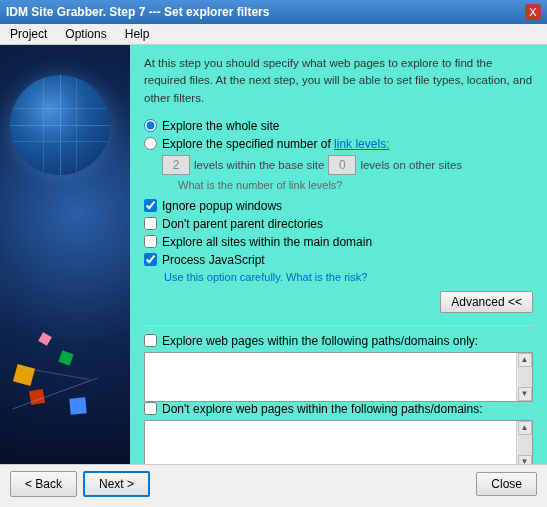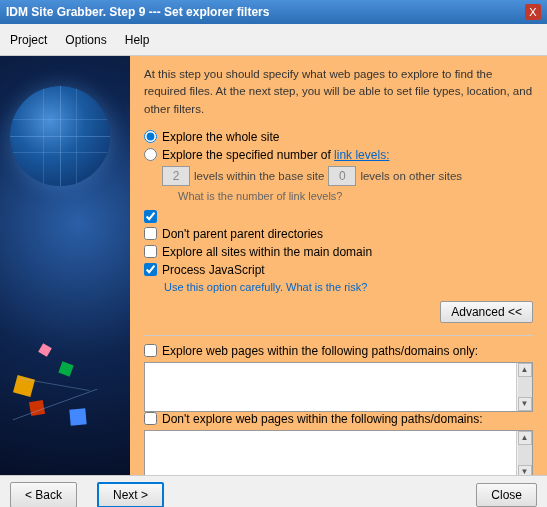--- a/index.html
+++ b/index.html
@@ -40,21 +40,21 @@
       border-radius: 2px;
     }
 
     
     .menu-bar {
       background: #f0f0f0;
       border-bottom: 1px solid #ccc;
       padding: 2px 6px;
       display: flex;
       gap: 10px;
-      height: 32px;
+      height: 21px;
       align-items: center;
     }
     .menu-item {
       font-size: 12px;
       cursor: pointer;
       padding: 1px 4px;
     }
 
     
     .left-panel {
@@ -82,21 +82,21 @@
       background: radial-gradient(circle at 40% 35%, #4a90d9 0%, #1a5aa0 40%, #0a2a60 100%);
       box-shadow: 0 0 20px rgba(100,180,255,0.3);
     }
 
     
     .right-panel {
       flex: 1;
       padding: 10px 14px;
       display: flex;
       flex-direction: column;
-      background: #fdba74;
+      background: #5eead4;
       overflow-y: auto;
     }
 
     .description-text {
       font-size: 11.5px;
       color: #333;
       margin-bottom: 12px;
       line-height: 1.5;
     }
     .radio-option {
@@ -246,21 +246,21 @@
     .bottom-buttons {
       display: flex;
       justify-content: space-between;
       align-items: center;
       padding: 6px 10px;
       background: #f0f0f0;
       border-top: 1px solid #ccc;
     }
     .btn-group-left {
       display: flex;
-      gap: 20px;
+      gap: 6px;
     }
     .btn {
       background: linear-gradient(to bottom, #f8f8f8, #e0e0e0);
       border: 1px solid #999;
       padding: 4px 14px;
       font-size: 12px;
       cursor: pointer;
       border-radius: 2px;
       min-width: 60px;
     }
@@ -271,21 +271,21 @@
       font-size: 12px;
       cursor: pointer;
       border-radius: 2px;
       min-width: 60px;
     }
   </style>
 </head>
 <body>
 
 <div class="title-bar">
-  <span class="title-bar-text">IDM Site Grabber. Step 9 --- Set explorer filters</span>
+  <span class="title-bar-text">IDM Site Grabber. Step 7 --- Set explorer filters</span>
   <button class="title-bar-close">X</button>
 </div>
 
 <div class="menu-bar">
   <span class="menu-item">Project</span>
   <span class="menu-item">Options</span>
   <span class="menu-item">Help</span>
 </div>
 
 <div style="display:flex; flex-direction:row; height: calc(507px - 24px - 22px - 42px); background: white;">
@@ -336,20 +336,21 @@
       <input type="text" class="link-levels-input" value="0" disabled="" style="">
       <span class="link-levels-label">levels on other sites</span>
     </div>
 
     <div class="what-is-link">
       <span>What is the number of link levels?</span>
     </div>
 
     <div class="checkbox-option">
       <input type="checkbox" checked="" style="">
+      <span>Ignore popup windows</span>
     </div>
     <div class="checkbox-option">
       <input type="checkbox" style="">
       <span>Don't parent parent directories</span>
     </div>
     <div class="checkbox-option">
       <input type="checkbox" style="">
       <span>Explore all sites within the main domain</span>
     </div>
     <div class="checkbox-option">

